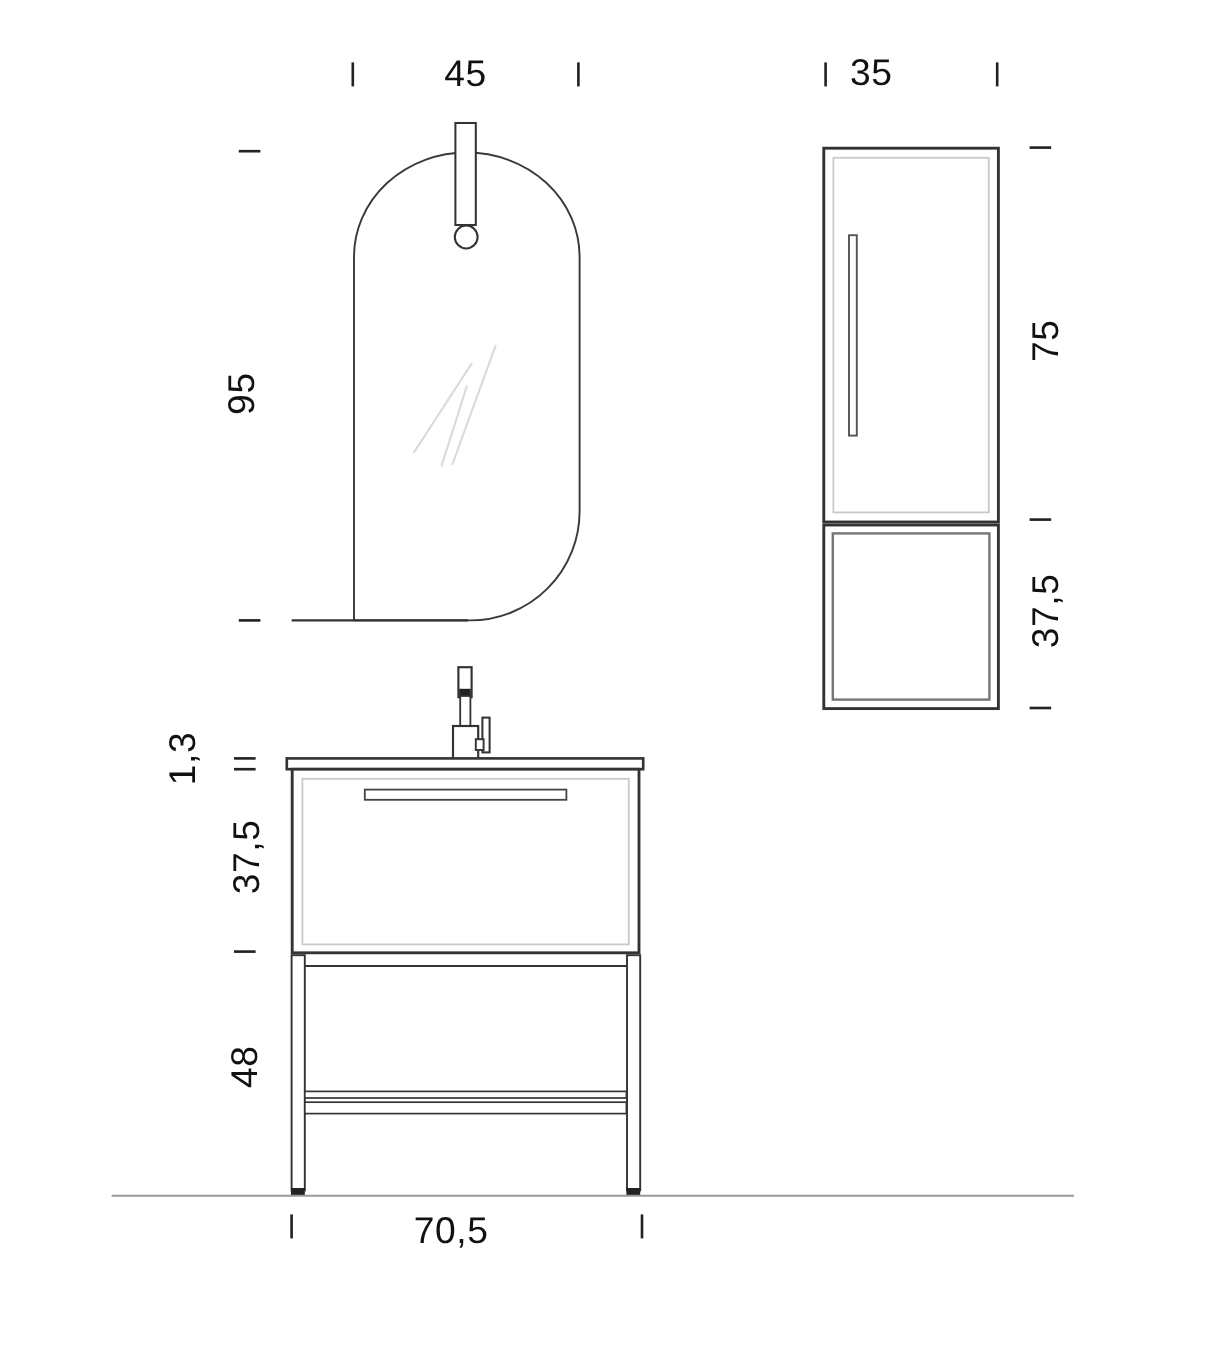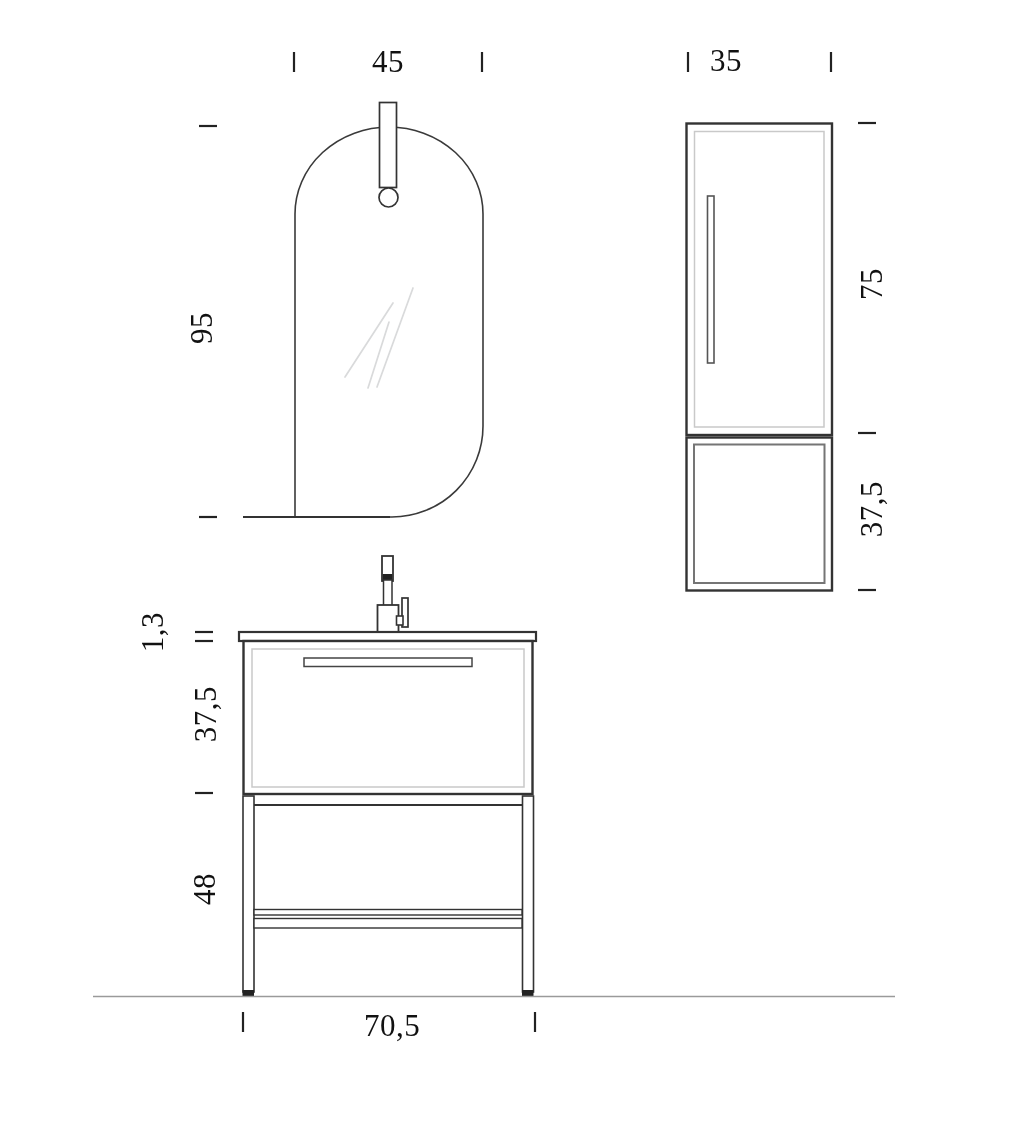--- a/index.html
+++ b/index.html
@@ -1,21 +1,21 @@
 <!DOCTYPE html>
 <html><head>
 <meta charset="utf-8">
 <style>
   html,body{margin:0;padding:0;background:#fff;}
   #stage{
     position:relative;
     width:895px;height:1122px;
     background:#ffffff;
     overflow:hidden;
-    font-family:Liberation Serif, serif;
+    font-family:Liberation Sans, sans-serif;
   }
   #stage svg{position:absolute;left:0;top:0;}
   .dim-label{
     position:absolute;
     font-size:31px;
     line-height:1;
     color:#111;
     transform:translate(-50%,-50%);
     white-space:nowrap;
     letter-spacing:0.5px;
@@ -112,15 +112,15 @@
   <div class="dim-label vertical" style="left:871px;top:284px;">75</div>
 
   <div class="dim-label vertical" style="left:871px;top:509px;">37,5</div>
 
   <div class="dim-label vertical" style="left:152px;top:632px;">1,3</div>
 
   <div class="dim-label vertical" style="left:205px;top:714px;">37,5</div>
 
   <div class="dim-label vertical" style="left:204px;top:889px;">48</div>
 
-  <div class="dim-label" style="left:392px;top:1025px;">70,5</div>
+  <div class="dim-label" style="left:376px;top:1025px;">70,5</div>
 
 </div>
 
 </body></html>

